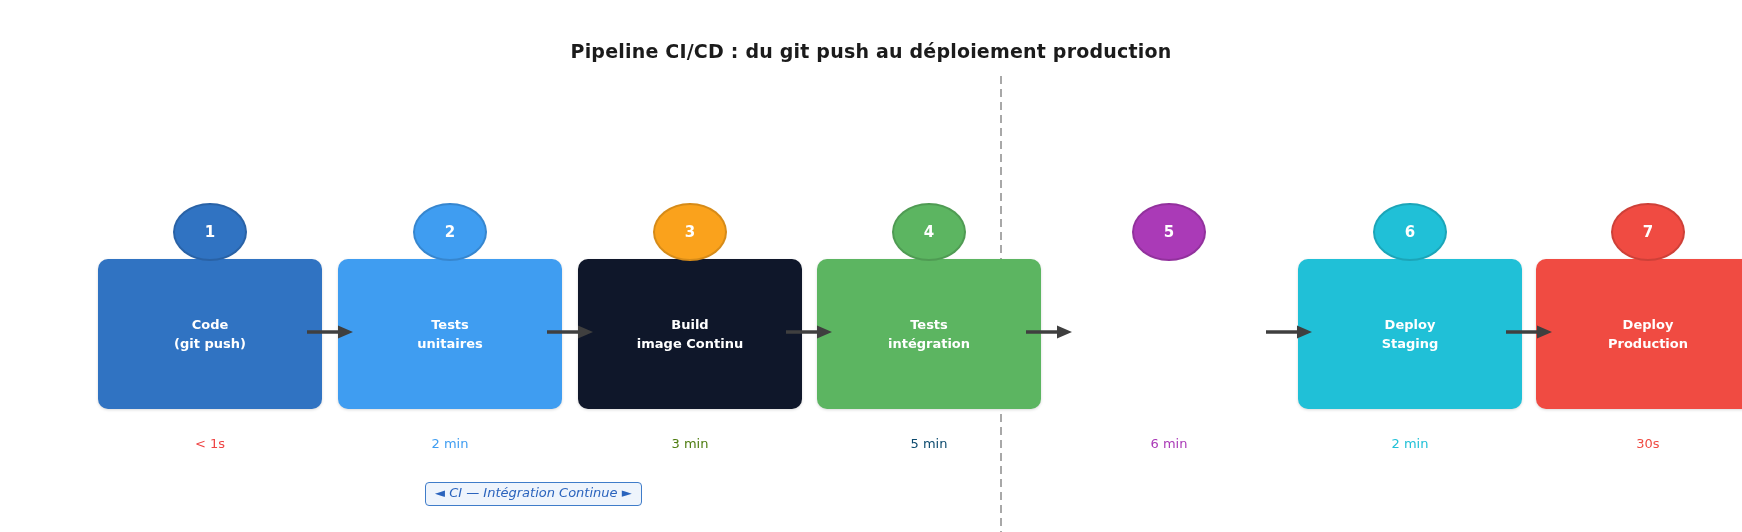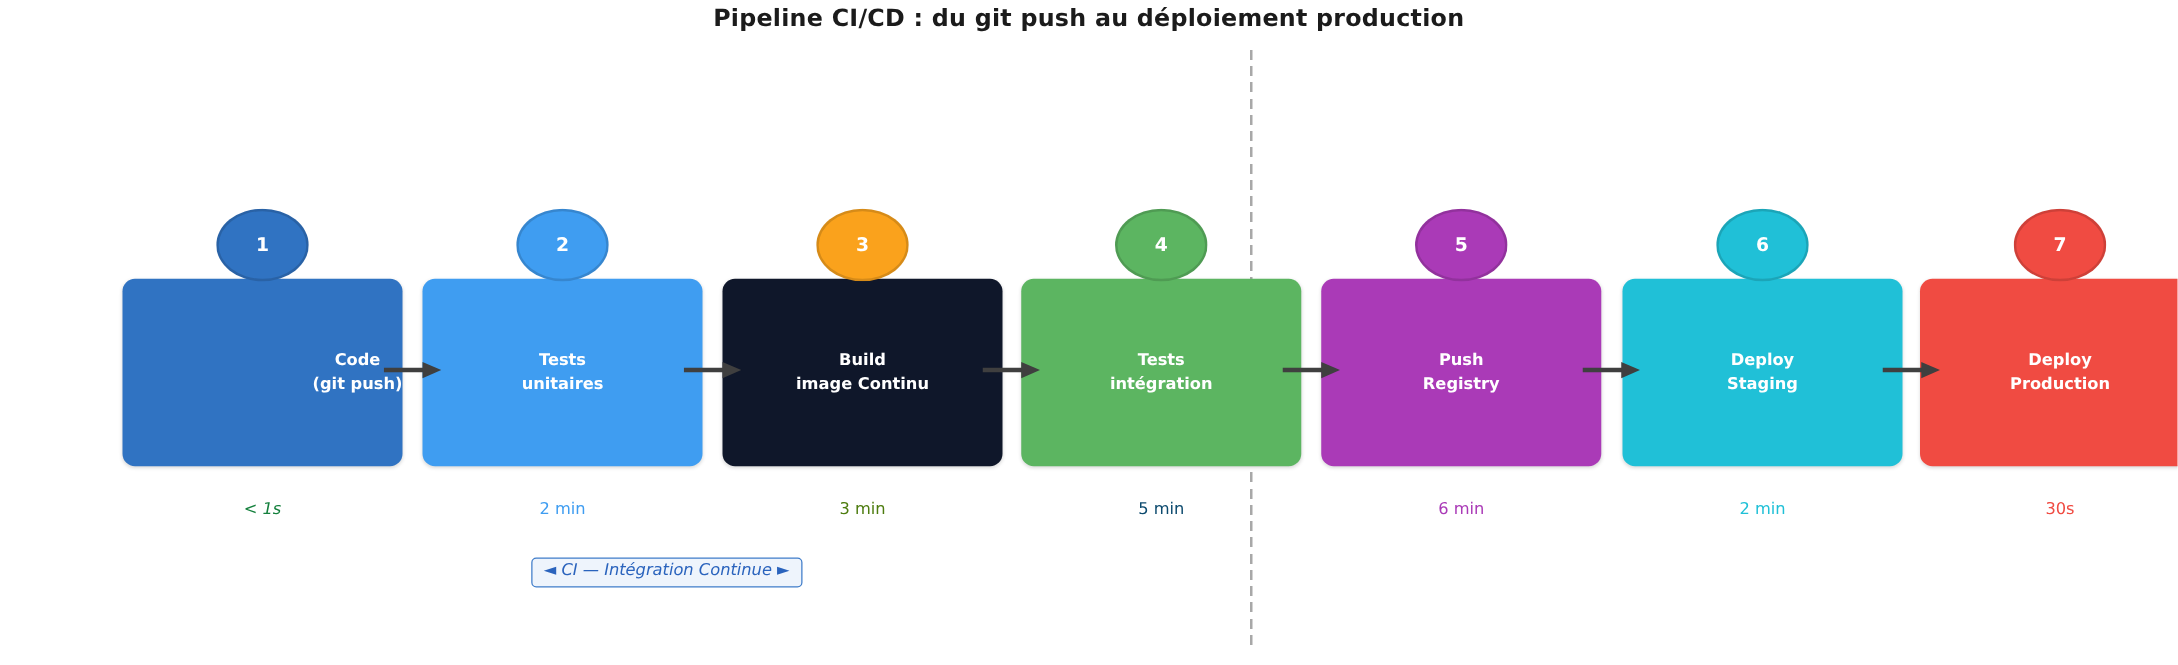--- a/index.html
+++ b/index.html
@@ -10,20 +10,21 @@
     width: 1742px;
     height: 532px;
     position: relative;
     overflow: hidden;
     background: #ffffff;
     font-family: "DejaVu Sans", "Liberation Sans", sans-serif;
   }
   .canvas {
     position: absolute;
     inset: 0;
+    margin-top: 36px;
   }
   .title {
     position: absolute;
     top: 4px;
     left: 0;
     width: 1742px;
     text-align: center;
     font-size: 19px;
     font-weight: bold;
     color: #1b1b1b;
@@ -142,27 +143,27 @@
 <body>
 
 <div class="canvas">
 
   <div class="title">Pipeline CI/CD : du git push au déploiement production</div>
 
   <div class="separator"></div>
 
   <div class="stage st0">
     <div class="badge" style="background-color: rgb(48, 115, 194);">1</div>
-    <div class="box" style="background-color: rgb(48, 115, 194); justify-content: flex-end;">
+    <div class="box" style="background-color: rgb(48, 115, 194);">
       <div class="label">
         <div>Code</div>
         <div>(git push)</div>
       </div>
     </div>
-    <div class="time" style="color: #15803d; font-style: italic;">&lt; 1s</div>
+    <div class="time" style="color: #ef4444;">&lt; 1s</div>
   </div>
 
   <div class="stage st1">
     <div class="badge" style="background-color: rgb(63, 157, 241);">2</div>
     <div class="box" style="background-color: rgb(63, 157, 241);">
       <div class="label">
         <div>Tests</div>
         <div>unitaires</div>
       </div>
     </div>
@@ -186,26 +187,20 @@
       <div class="label">
         <div>Tests</div>
         <div>intégration</div>
       </div>
     </div>
     <div class="time" style="color: #0c4a6e;">5 min</div>
   </div>
 
   <div class="stage st4">
     <div class="badge" style="background-color: rgb(170, 58, 183);">5</div>
-    <div class="box" style="background-color: rgb(170, 58, 183);">
-      <div class="label">
-        <div>Push</div>
-        <div>Registry</div>
-      </div>
-    </div>
     <div class="time" style="color: rgb(170, 58, 183);">6 min</div>
   </div>
 
   <div class="stage st5">
     <div class="badge" style="background-color: rgb(32, 192, 215);">6</div>
     <div class="box" style="background-color: rgb(32, 192, 215);">
       <div class="label">
         <div>Deploy</div>
         <div>Staging</div>
       </div>

